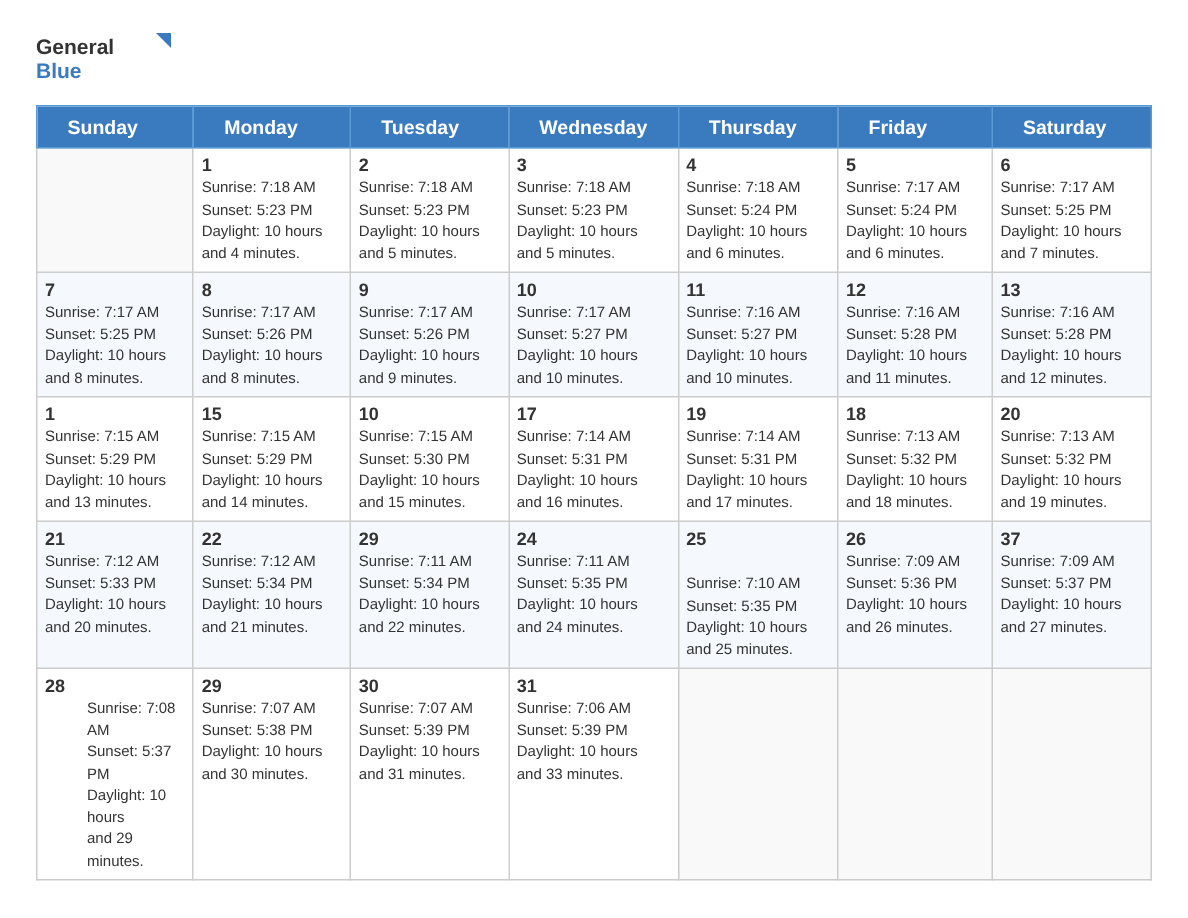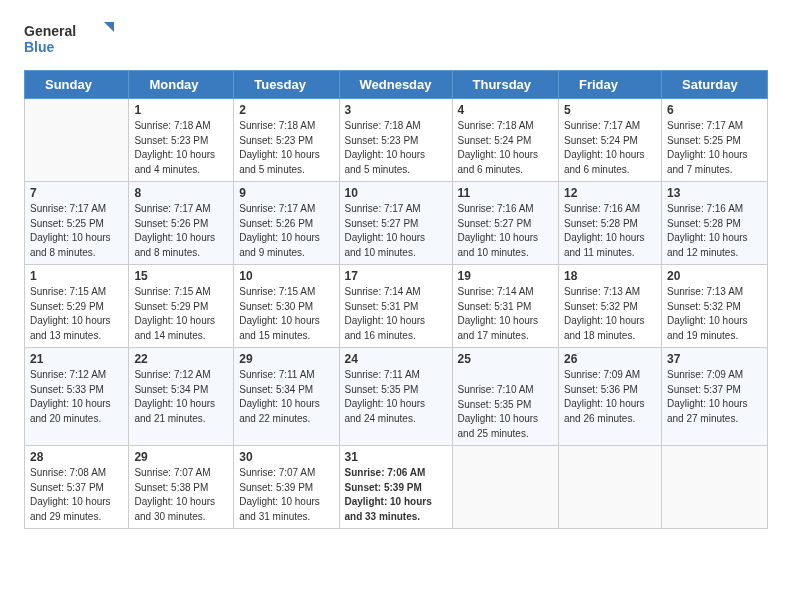--- a/index.html
+++ b/index.html
@@ -300,42 +300,42 @@
           <span class="day-number">37</span>
           <div class="day-info" style="white-space: pre-line;">Sunrise: 7:09 AM
 Sunset: 5:37 PM
 Daylight: 10 hours
 and 27 minutes.</div>
         </td>
       </tr>
       <tr>
         <td>
           <span class="day-number">28</span>
-          <div class="day-info" style="white-space: pre-line;">Sunrise: 7:08 AM
+          <div class="day-info" style="white-space: pre-line; margin-left: 28px;">Sunrise: 7:08 AM
 Sunset: 5:37 PM
 Daylight: 10 hours
 and 29 minutes.</div>
         </td>
         <td>
           <span class="day-number">29</span>
           <div class="day-info" style="white-space: pre-line;">Sunrise: 7:07 AM
 Sunset: 5:38 PM
 Daylight: 10 hours
 and 30 minutes.</div>
         </td>
         <td>
           <span class="day-number">30</span>
           <div class="day-info" style="white-space: pre-line;">Sunrise: 7:07 AM
 Sunset: 5:39 PM
 Daylight: 10 hours
 and 31 minutes.</div>
         </td>
         <td>
           <span class="day-number">31</span>
-          <div class="day-info" style="white-space: pre-line; font-weight: bold;">Sunrise: 7:06 AM
+          <div class="day-info" style="white-space: pre-line;">Sunrise: 7:06 AM
 Sunset: 5:39 PM
 Daylight: 10 hours
 and 33 minutes.</div>
         </td>
         <td class="empty-cell"></td>
         <td class="empty-cell"></td>
         <td class="empty-cell"></td>
       </tr>
     </tbody>
 </table>

